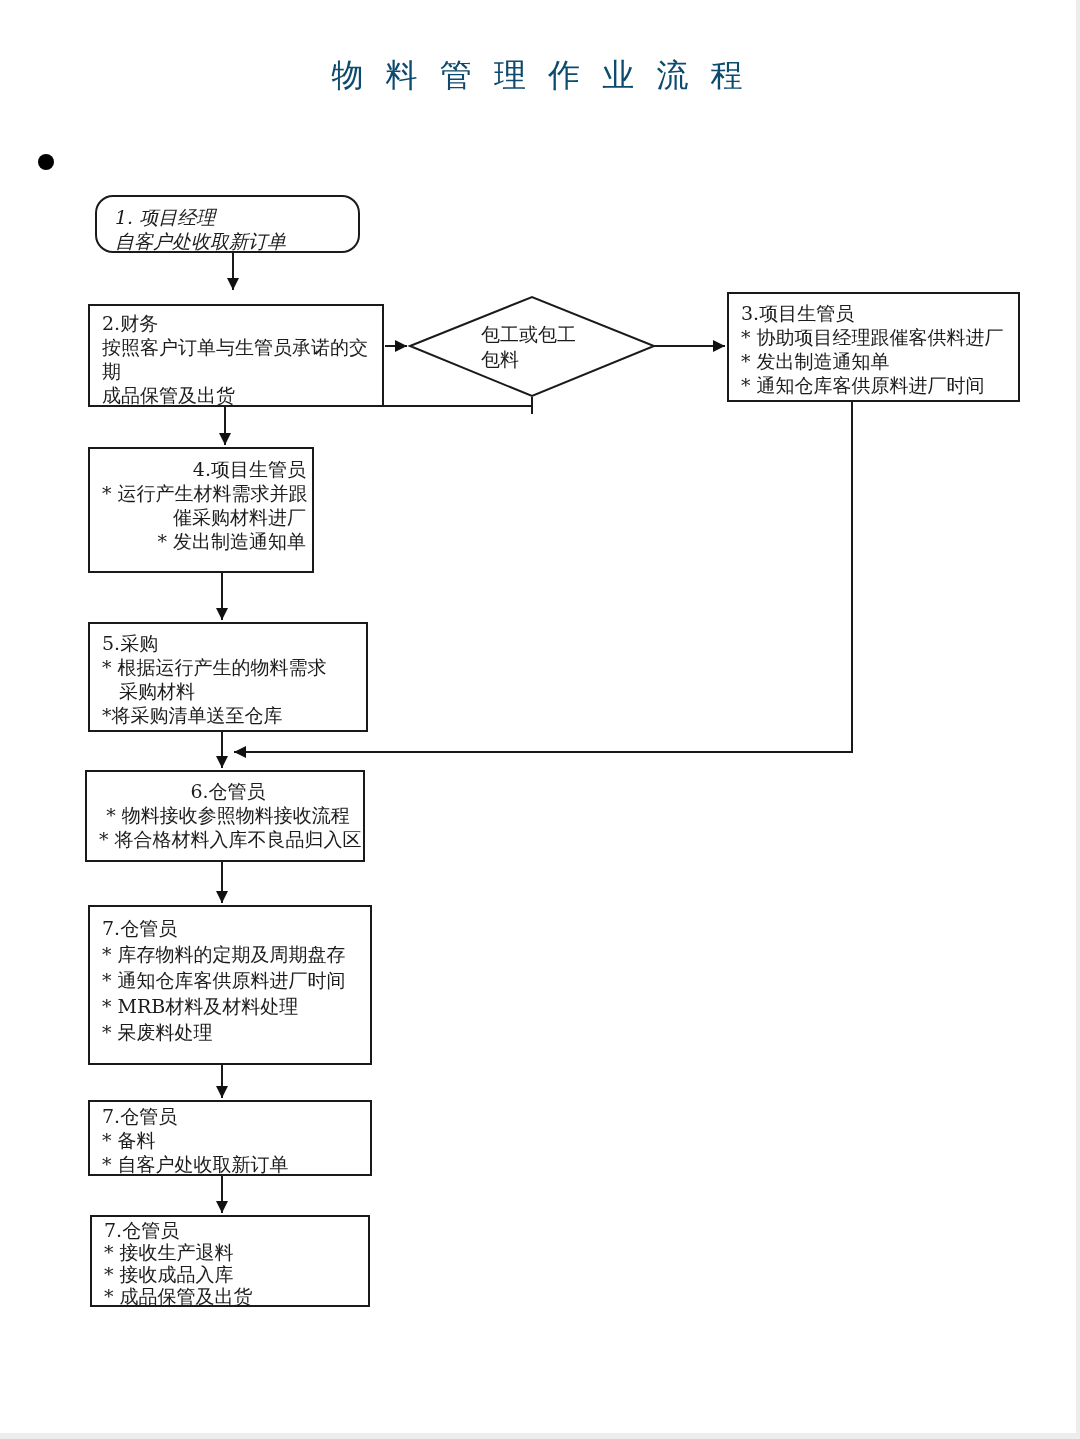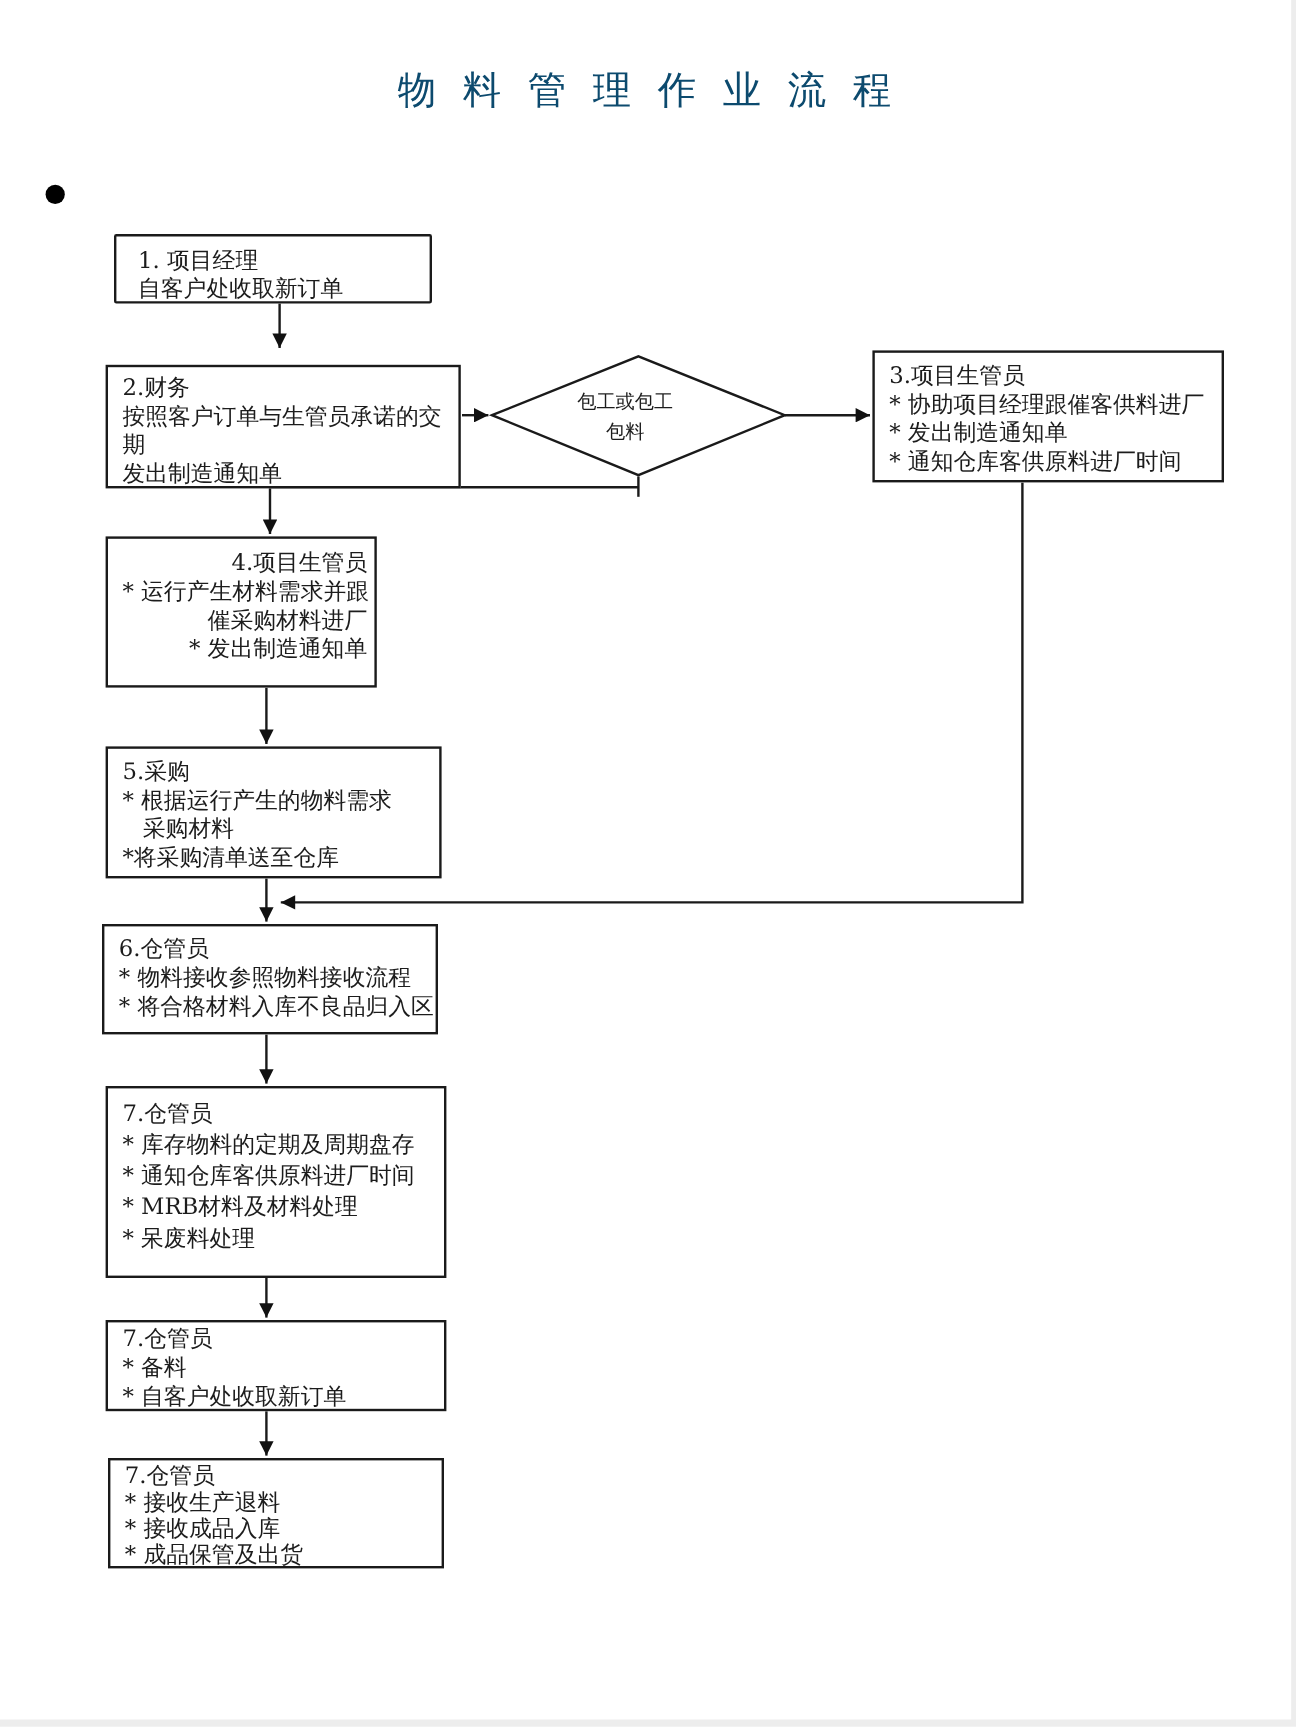--- a/index.html
+++ b/index.html
@@ -27,29 +27,28 @@
   }
   .connectors { position:absolute; left:0; top:0; z-index:1; }
   .box {
     position:absolute; z-index:2;
     box-sizing:border-box;
     border:2px solid #1a1a1a;
     background:#fff;
     padding:5px 6px 0 12px;
     font-size:19px; line-height:24px;
   }
-  .box.rounded { border-radius:2px; padding-left:18px; padding-top:8px; }
+  .box.rounded { border-radius:18px; padding-left:18px; padding-top:8px;font-style:italic; }
   .box .ln { white-space:nowrap; }
   .box .cont { padding-left:17px; }
   .box.tight { line-height:22px; padding-top:2px; }
   .diamond-label {
     position:absolute; z-index:2;
-    font-size:16px; line-height:25px;
+    font-size:19px; line-height:25px;
     white-space:nowrap;
-    text-align:center;
   }
 </style>
 </head>
 <body>
 
 <div class="page">
 
   <div class="title">物 料 管 理 作 业 流 程</div>
 
   <div class="bullet"></div>
@@ -88,21 +87,21 @@
 
   <div class="box rounded" style="left:95px; top:195px; width:265px; height:58px;">
     <div class="ln">1. 项目经理</div>
     <div class="ln">自客户处收取新订单</div>
   </div>
 
   <div class="box" style="left:88px; top:304px; width:296px; height:103px;">
     <div class="ln">2.财务</div>
     <div class="ln">按照客户订单与生管员承诺的交</div>
     <div class="ln">期</div>
-    <div class="ln">发出制造通知单</div>
+    <div class="ln">成品保管及出货</div>
   </div>
 
   <div class="diamond-label" style="left:481px; top:322px;">
     <div class="ln">包工或包工</div>
     <div class="ln">包料</div>
   </div>
 
   <div class="box" style="left:727px; top:292px; width:293px; height:110px; padding-top:7px;">
     <div class="ln">3.项目生管员</div>
     <div class="ln">* 协助项目经理跟催客供料进厂</div>
@@ -117,21 +116,21 @@
     <div class="ln">* 发出制造通知单</div>
   </div>
 
   <div class="box" style="left:88px; top:622px; width:280px; height:110px; padding-top:7px;">
     <div class="ln">5.采购</div>
     <div class="ln">* 根据运行产生的物料需求</div>
     <div class="ln cont">采购材料</div>
     <div class="ln">*将采购清单送至仓库</div>
   </div>
 
-  <div class="box" style="left:85px; top:770px; width:280px; height:92px; padding-top:7px;">
+  <div class="box" style="left:85px; top:770px; width:280px; height:92px; padding-top:7px;text-align:center;">
     <div class="ln">6.仓管员</div>
     <div class="ln">* 物料接收参照物料接收流程</div>
     <div class="ln">* 将合格材料入库不良品归入区</div>
   </div>
 
   <div class="box" style="left:88px; top:905px; width:284px; height:160px; padding-top:8px; line-height:26px;">
     <div class="ln">7.仓管员</div>
     <div class="ln">* 库存物料的定期及周期盘存</div>
     <div class="ln">* 通知仓库客供原料进厂时间</div>
     <div class="ln">* MRB材料及材料处理</div>

